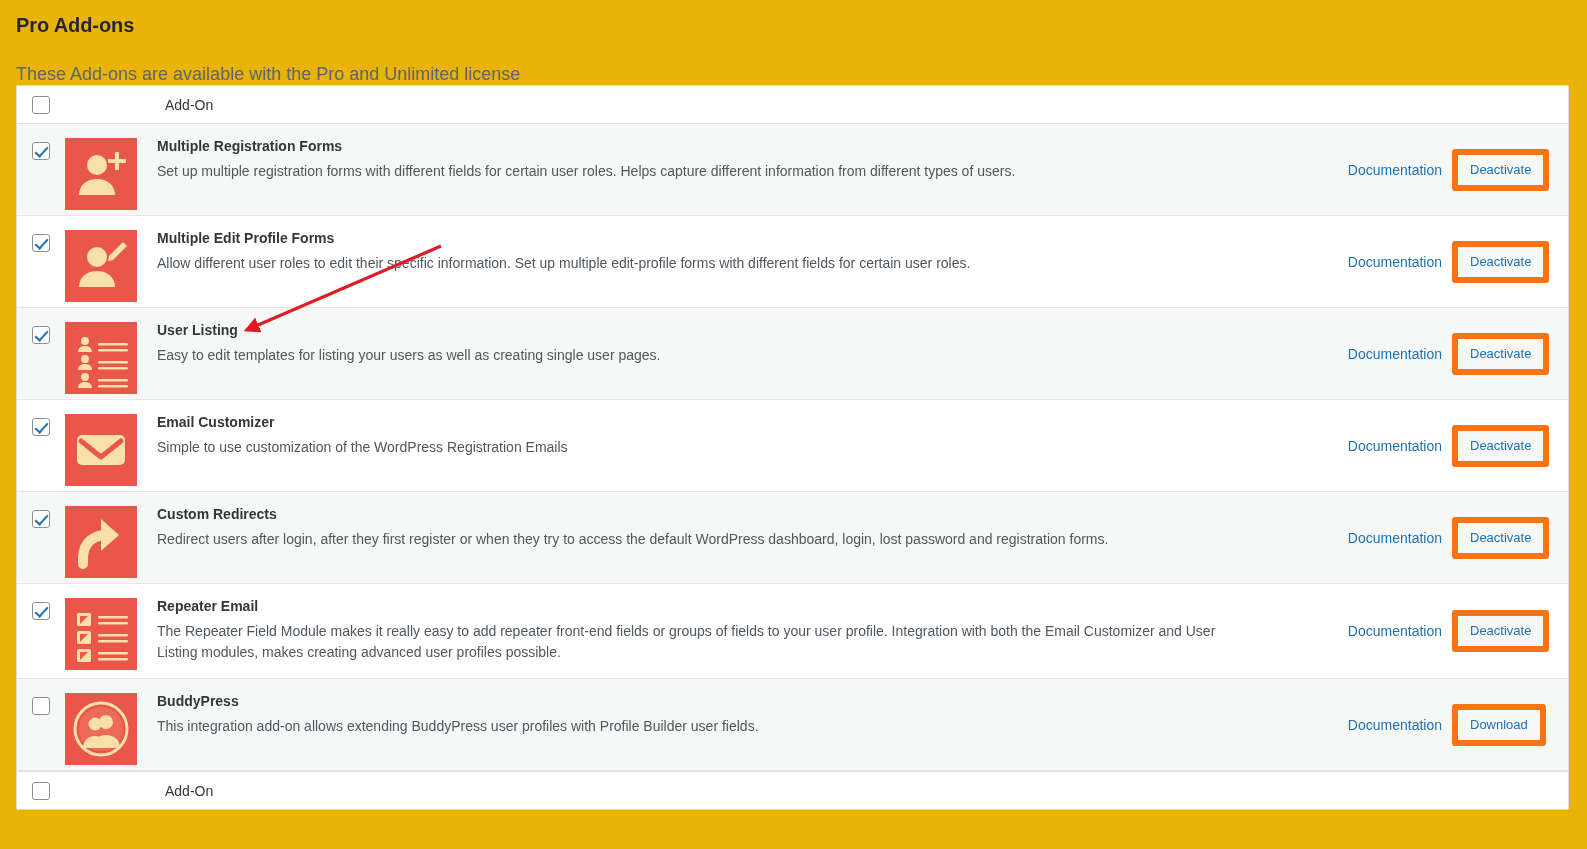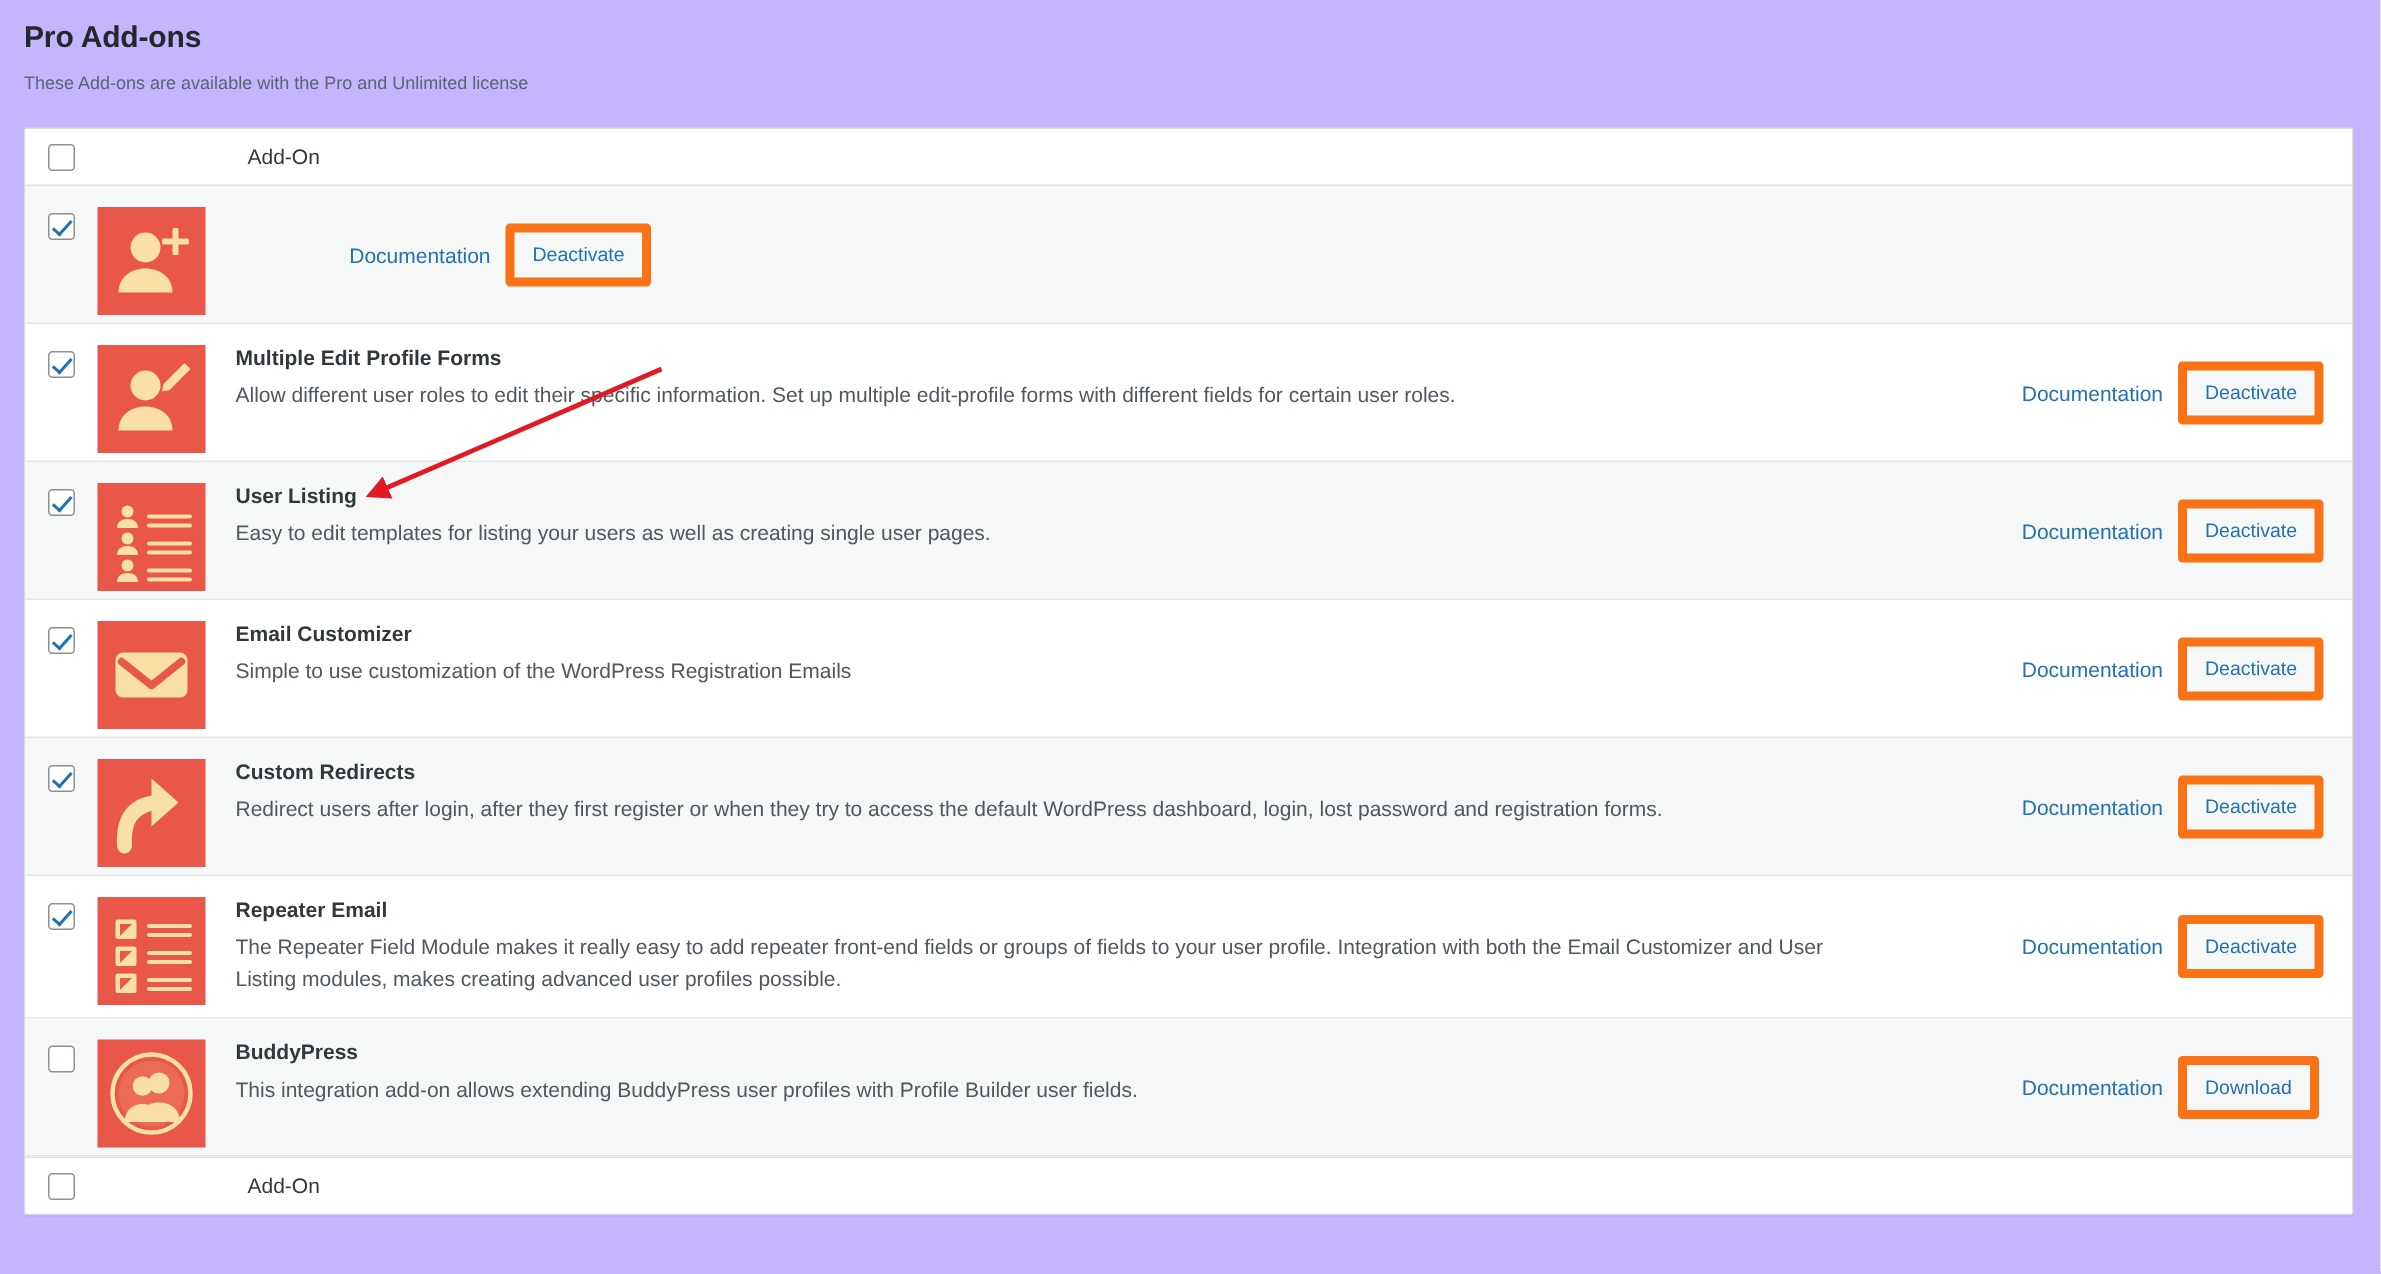--- a/index.html
+++ b/index.html
@@ -9,39 +9,39 @@
     width: 1587px;
     height: 849px;
     background: #f1f1f1;
     font-family: "Liberation Sans", sans-serif;
     -webkit-font-smoothing: antialiased;
   }
   .page {
     position: relative;
     width: 1587px;
     height: 849px;
-    background: #c4b5fd;
+    background: #eab308;
     overflow: hidden;
   }
 
   
   .page-title {
     position: absolute;
     left: 16px;
     top: 14px;
     font-size: 20px;
     font-weight: 700;
     color: #23282d;
     letter-spacing: -0.1px;
   }
   .page-subtitle {
     position: absolute;
     left: 16px;
-    top: 48px;
-    font-size: 12px;
+    top: 64px;
+    font-size: 18px;
     color: #5a6570;
   }
 
   
   .addons-table {
     position: absolute;
     left: 16px;
     top: 85px;
     width: 1553px;
     background: #ffffff;
@@ -227,20 +227,24 @@
       </div>
       <div class="col-icon">
         <div class="tile">
           <svg width="72" height="72" viewBox="0 0 72 72">
             <circle cx="32" cy="27" r="10" fill="#f8e0a6"></circle>
             <path d="M14 57c0-10 8-16 18-16s18 6 18 16z" fill="#f8e0a6"></path>
             <rect x="50" y="14" width="4" height="18" rx="1" fill="#f8e0a6"></rect>
             <rect x="43" y="21" width="18" height="4" rx="1" fill="#f8e0a6"></rect>
           </svg>
         </div>
+      </div>
+      <div class="col-main">
+        <div class="addon-name">Multiple Registration Forms</div>
+        <div class="addon-desc">Set up multiple registration forms with different fields for certain user roles. Helps capture different information from different types of users.</div>
       </div>
       <div class="col-doc">
         <span class="doc-link">Documentation</span>
       </div>
       <div class="col-action">
         <button class="btn">Deactivate</button>
       </div>
     </div>
 
     <div class="row">

